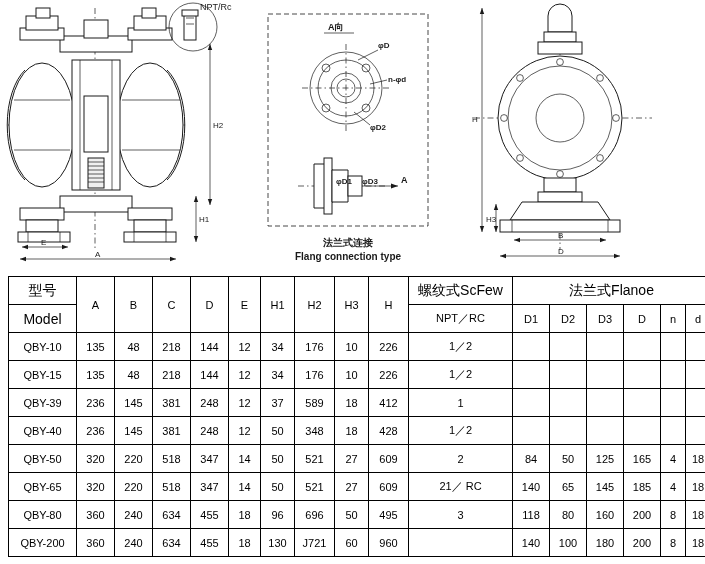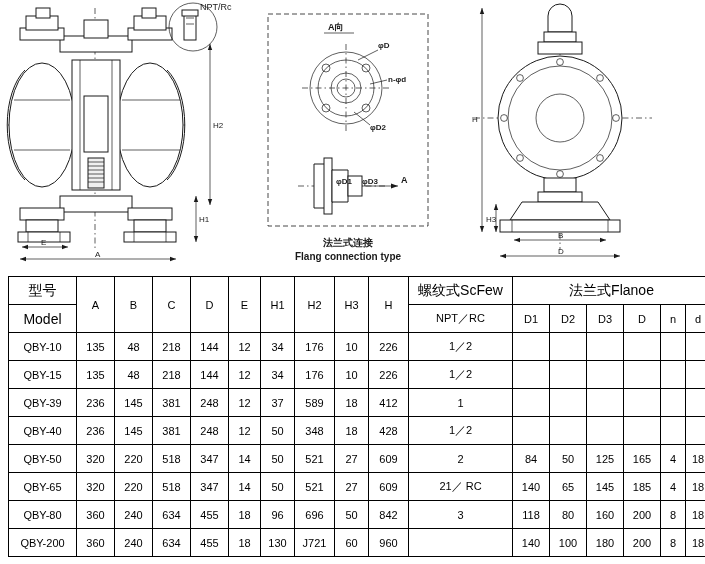--- a/index.html
+++ b/index.html
@@ -382,21 +382,21 @@
         <tr>
           <td>QBY-80</td>
           <td>360</td>
           <td>240</td>
           <td>634</td>
           <td>455</td>
           <td>18</td>
           <td>96</td>
           <td>696</td>
           <td>50</td>
-          <td>842</td>
+          <td>495</td>
           <td>3</td>
           <td>118</td>
           <td>80</td>
           <td>160</td>
           <td>200</td>
           <td>8</td>
           <td>18</td>
         </tr>
         <tr>
           <td>QBY-200</td>

